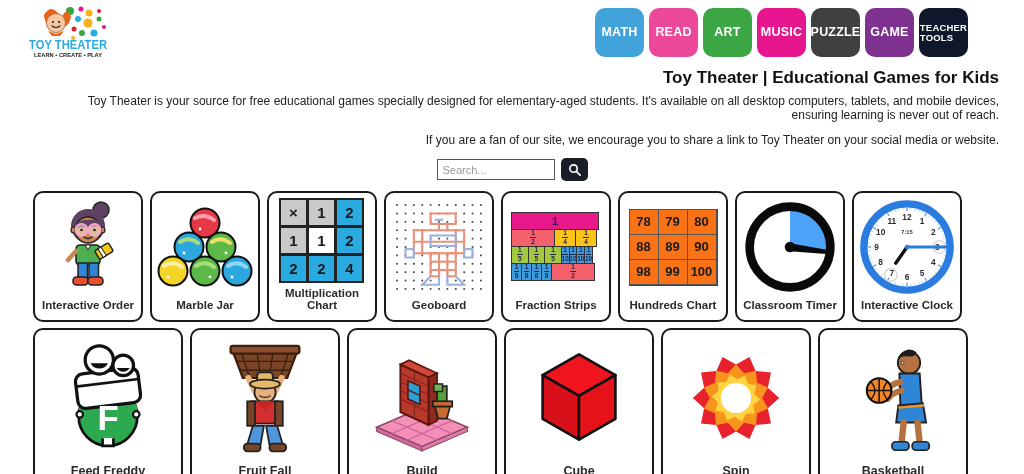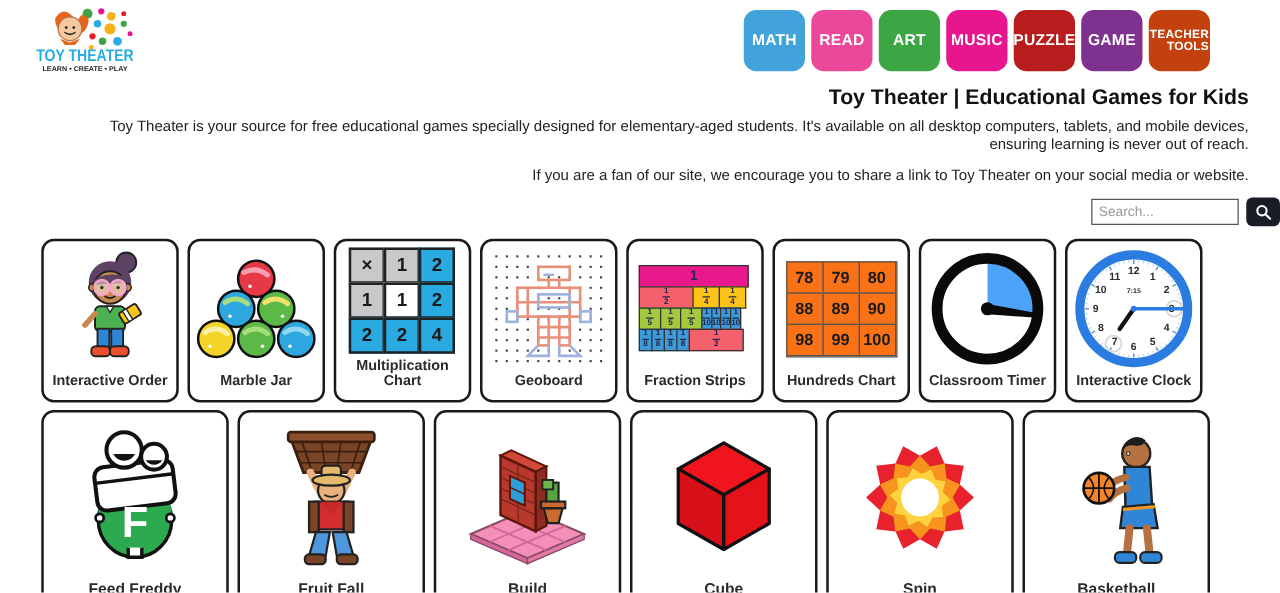--- a/index.html
+++ b/index.html
@@ -5,31 +5,31 @@
   * { margin:0; padding:0; box-sizing:border-box; }
   html,body { width:1024px; height:474px; background:#fff; overflow:hidden;
               font-family:"Liberation Sans", sans-serif; }
 
   
   .header { position:relative; height:64px; }
   .logo { position:absolute; left:26px; top:3px; width:84px; height:58px; cursor:pointer; }
   .nav { position:absolute; top:8px; right:56px; display:flex; gap:5px; }
   .nav-btn { width:49px; height:49px; border:none; border-radius:10px; color:#fff;
              font-family:"Liberation Sans", sans-serif; font-weight:bold; font-size:12.5px;
-             display:flex; align-items:center; justify-content:center; text-align:right;
+             display:flex; align-items:center; justify-content:center; text-align:left;
              line-height:1.05; cursor:pointer; letter-spacing:.2px; padding:2px; }
   .nav-btn.small { font-size:9.5px; }
 
   
   .main { padding:0 25px;text-align:right; }
   .page-title { font-size:17px; font-weight:bold; color:#111; margin:4px 0 6px; }
   .intro { font-size:12px; color:#222; margin-bottom:11px;margin-left:28px; }
 
   
-  .search-row { display:flex; justify-content:flex-end; align-items:center; gap:6px; margin:2px 0 10px; }
+  .search-row { display:flex; justify-content:center; align-items:center; gap:6px; margin:2px 0 10px; }
   .search-input { width:118px; height:21px; border:1px solid #555; font-size:11px; padding:2px 5px;
                   color:#333; font-family:"Liberation Sans", sans-serif; }
   .search-input::placeholder { color:#999; }
   .search-btn { width:27px; height:23px; background:#191d26; border:none; border-radius:5px;
                 display:flex; align-items:center; justify-content:center; cursor:pointer; }
 
   
   .grid { padding-left:33px; }
   .row { display:flex; gap:7px; margin-bottom:6px; }
   .card { border:2px solid #1a1a1a; border-radius:10px; background:#fff;
@@ -88,23 +88,23 @@
     </g>
     <text x="3" y="46" textLength="78" lengthAdjust="spacingAndGlyphs" font-weight="bold" font-size="13.5" fill="#29abe2">TOY THEATER</text>
     <text x="8" y="54" textLength="68" lengthAdjust="spacingAndGlyphs" font-weight="bold" font-size="5.5" fill="#222">LEARN • CREATE • PLAY</text>
   </svg>
 
   <div class="nav">
     <button class="nav-btn" style="background: rgb(65, 163, 218);">MATH</button>
     <button class="nav-btn" style="background: #ec4899;">READ</button>
     <button class="nav-btn" style="background: rgb(60, 165, 68);">ART</button>
     <button class="nav-btn" style="background: rgb(231, 21, 142);">MUSIC</button>
-    <button class="nav-btn" style="background: #b91c1c;">PUZZLE</button>
+    <button class="nav-btn" style="background: #404040;">PUZZLE</button>
     <button class="nav-btn" style="background: rgb(127, 49, 144);">GAME</button>
-    <button class="nav-btn small" style="background: #c2410c;">TEACHER TOOLS</button>
+    <button class="nav-btn small" style="background: #0f172a;">TEACHER TOOLS</button>
   </div>
 </div>
 
 <div class="main">
   <h1 class="page-title">Toy Theater | Educational Games for Kids</h1>
   <p class="intro">Toy Theater is your source for free educational games specially designed for elementary-aged students. It's available on all desktop computers, tablets, and mobile devices, ensuring learning is never out of reach.</p>
   <p class="intro">If you are a fan of our site, we encourage you to share a link to Toy Theater on your social media or website.</p>
 </div>
 
 <div class="search-row">

